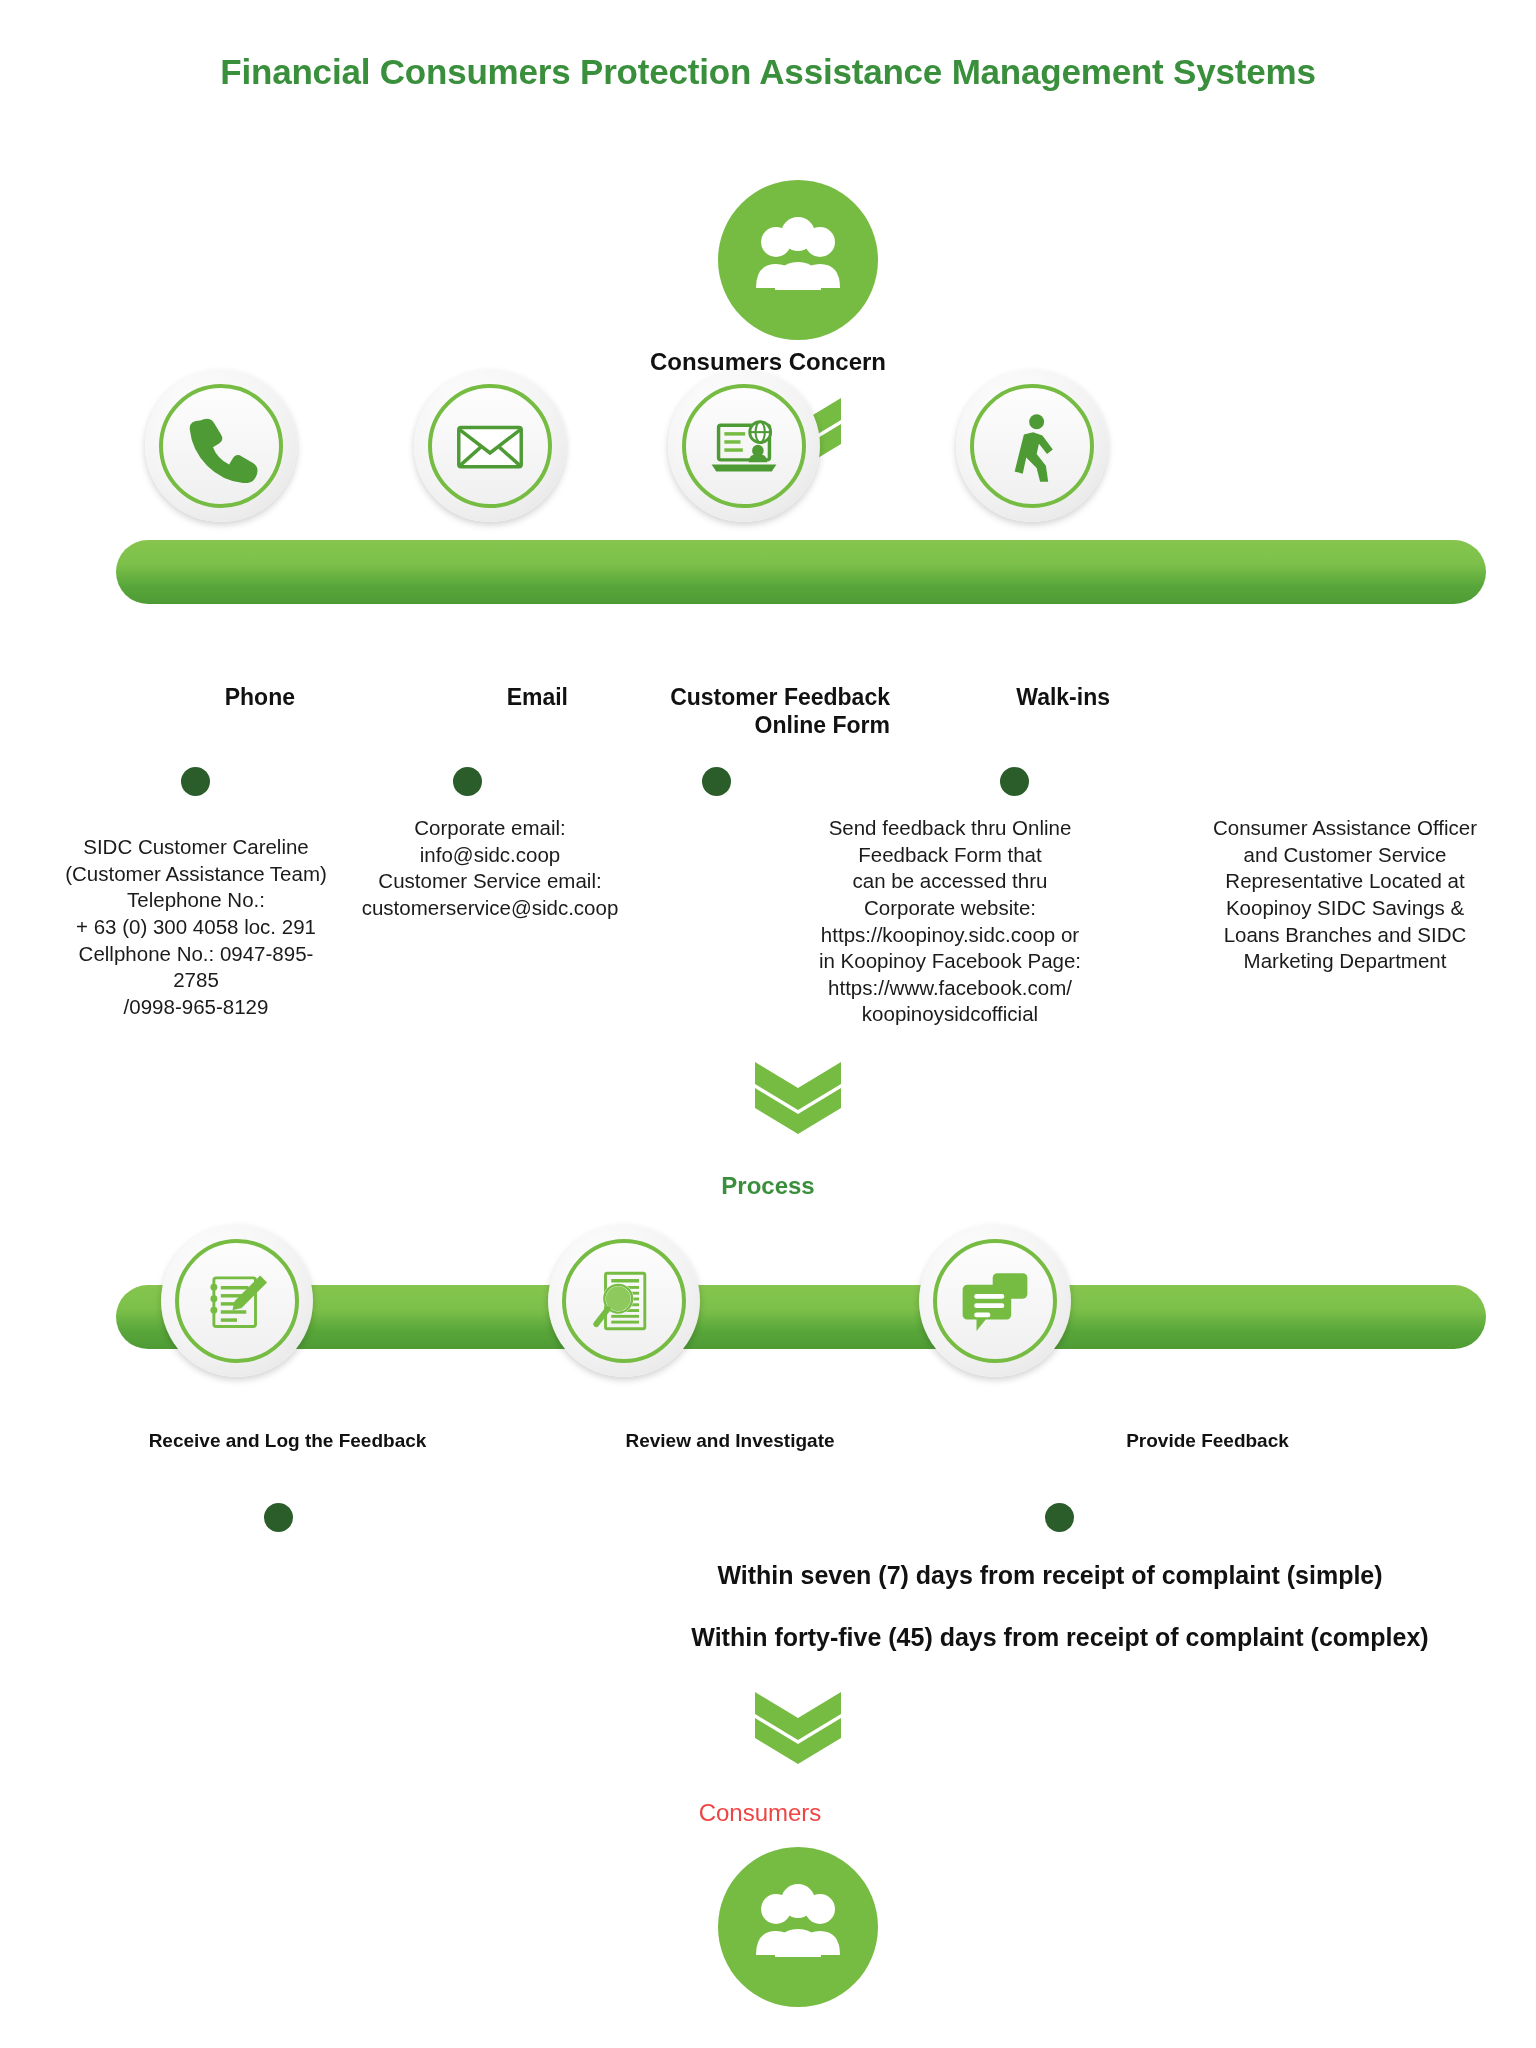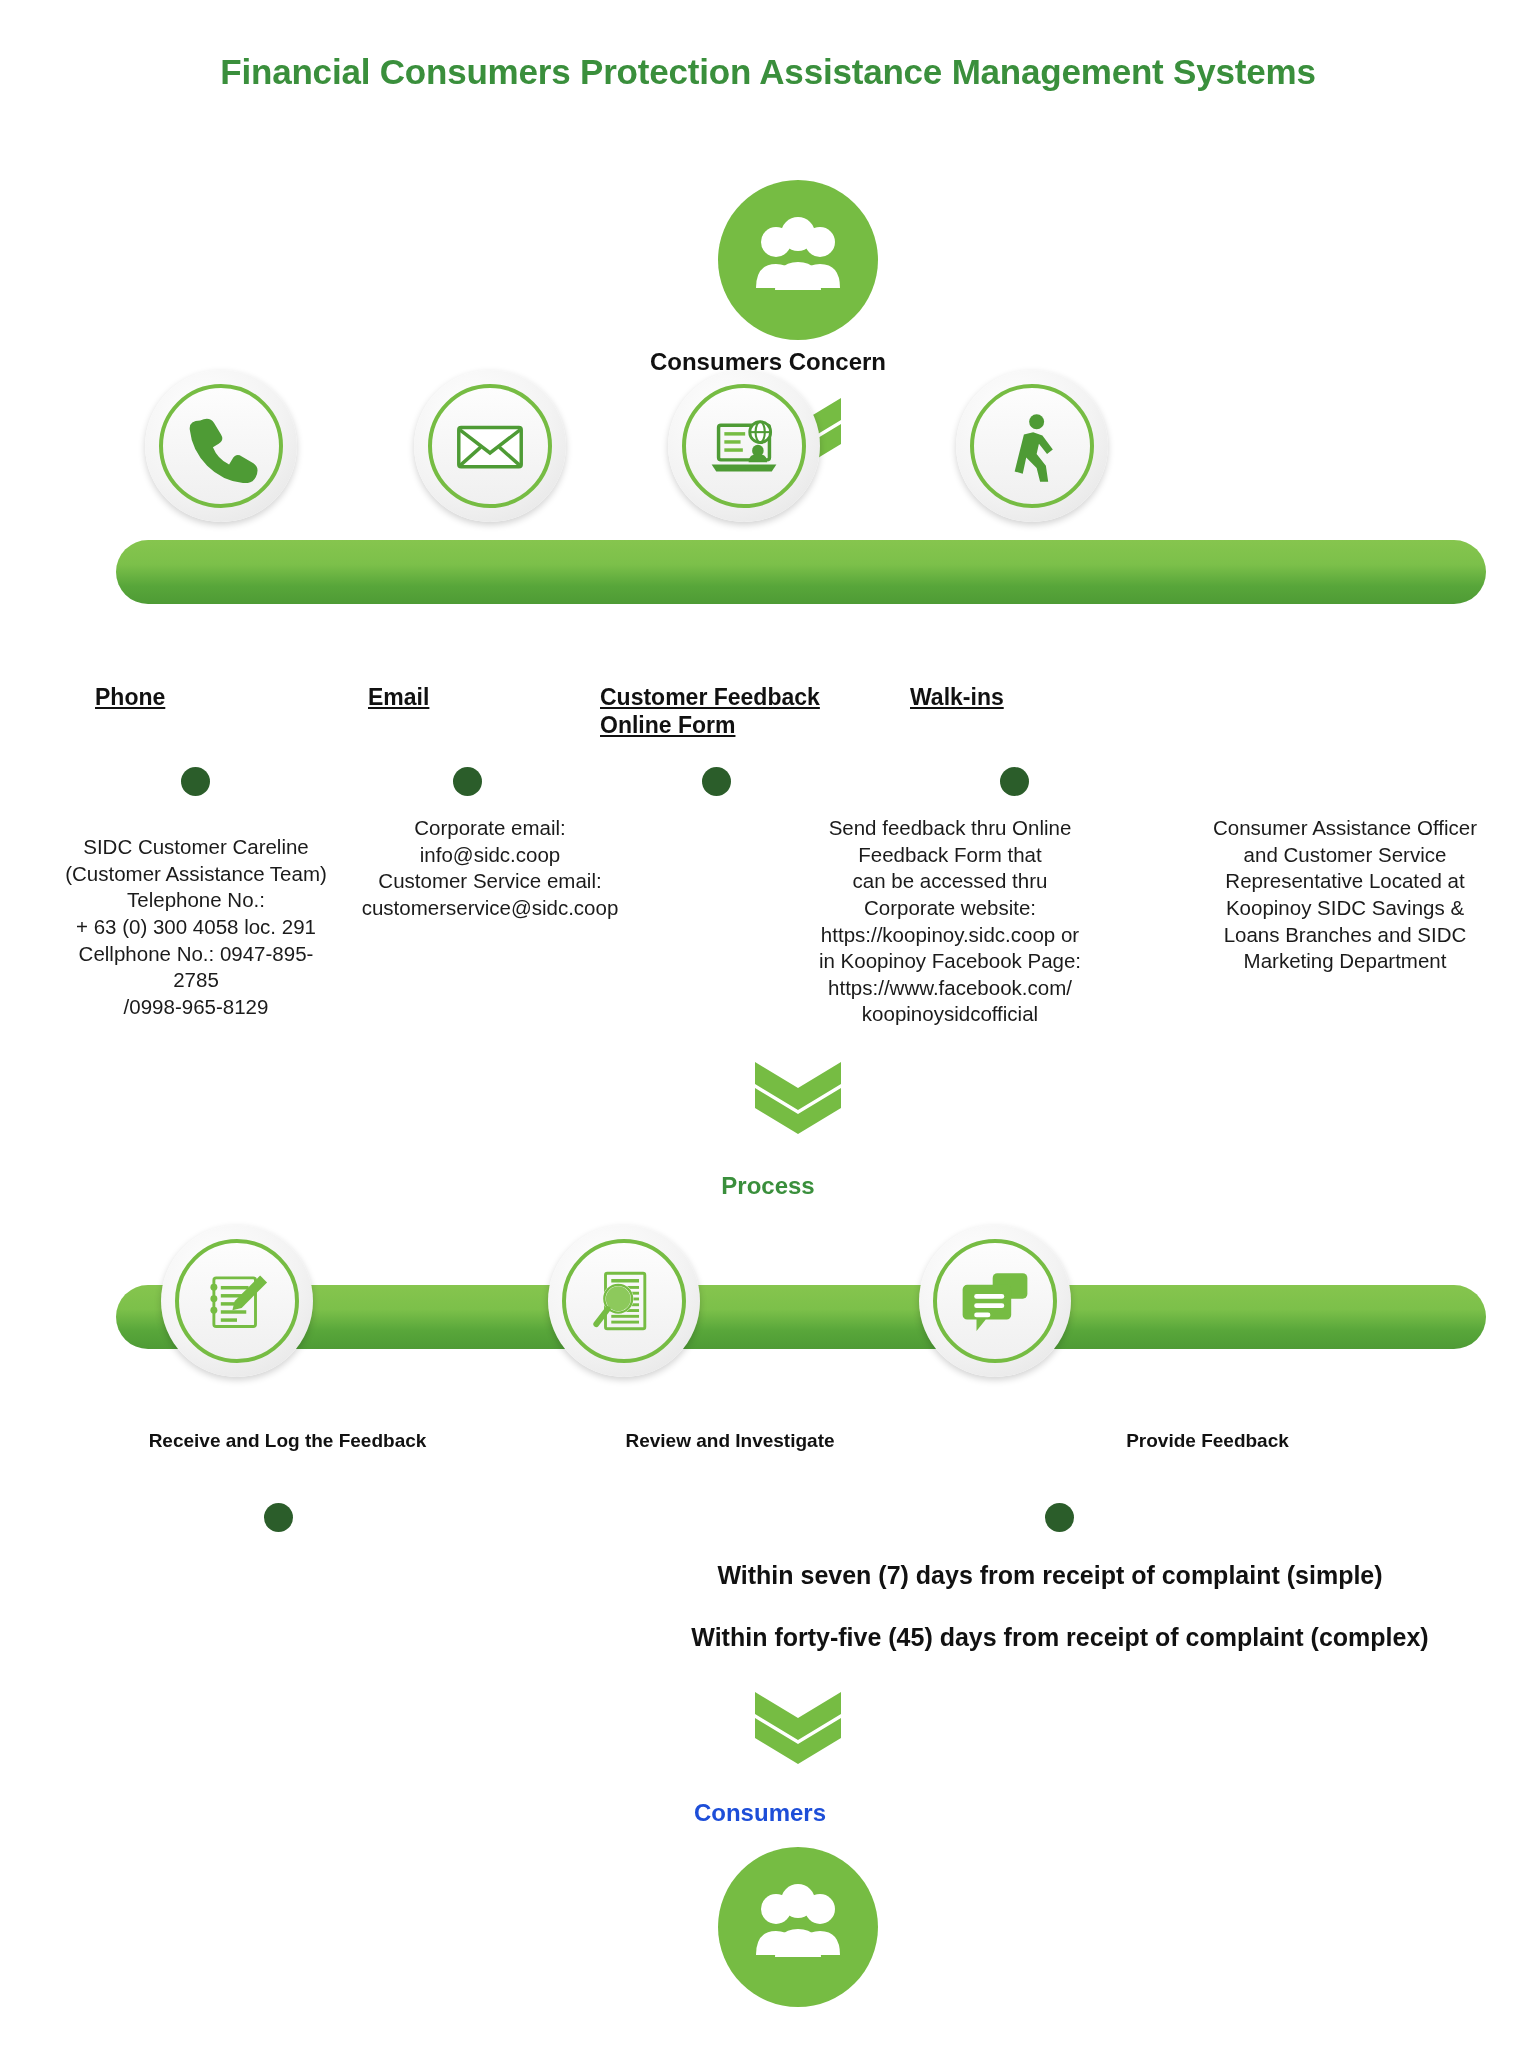--- a/index.html
+++ b/index.html
@@ -42,21 +42,21 @@
   .label-consumers-concern {
     position: absolute;
     left: 0; right: 0; top: 348px;
     text-align: center;
     font-size: 24px; font-weight: bold; color: #111;
   }
   .label-consumers-bottom {
     position: absolute;
     left: 0; right: 16px; top: 1799px;
     text-align: center;
-    font-size: 24px; font-weight: bold; color: #1d4ed8;
+    font-size: 24px; font-weight: normal; color: #ef4444;
   }
 
   
   .chevrons { position: absolute; width: 86px; }
   .chev1 { left: 755px; top: 398px; }
   .chev2 { left: 755px; top: 1062px; }
   .chev3 { left: 755px; top: 1692px; }
 
   
   .bar {
@@ -91,24 +91,23 @@
   .n-form     { left: 668px; top: 370px; }
   .n-walkins  { left: 956px; top: 370px; }
 
   .p-receive  { left: 161px; top: 1225px; }
   .p-review   { left: 548px; top: 1225px; }
   .p-provide  { left: 919px; top: 1225px; }
 
   
   .chan-label {
     position: absolute;
-    text-align: left;
+    text-align: right;
     font-size: 23px; font-weight: bold; color: #111;
     line-height: 1.22;
-    text-decoration: underline;
   }
   .cl-phone   { left: 95px;  top: 683px; width: 200px; }
   .cl-email   { left: 368px; top: 683px; width: 200px; }
   .cl-form    { left: 600px; top: 683px; width: 290px; }
   .cl-walkins { left: 910px; top: 683px; width: 200px; }
 
   
   .dot {
     position: absolute;
     width: 29px; height: 29px;

